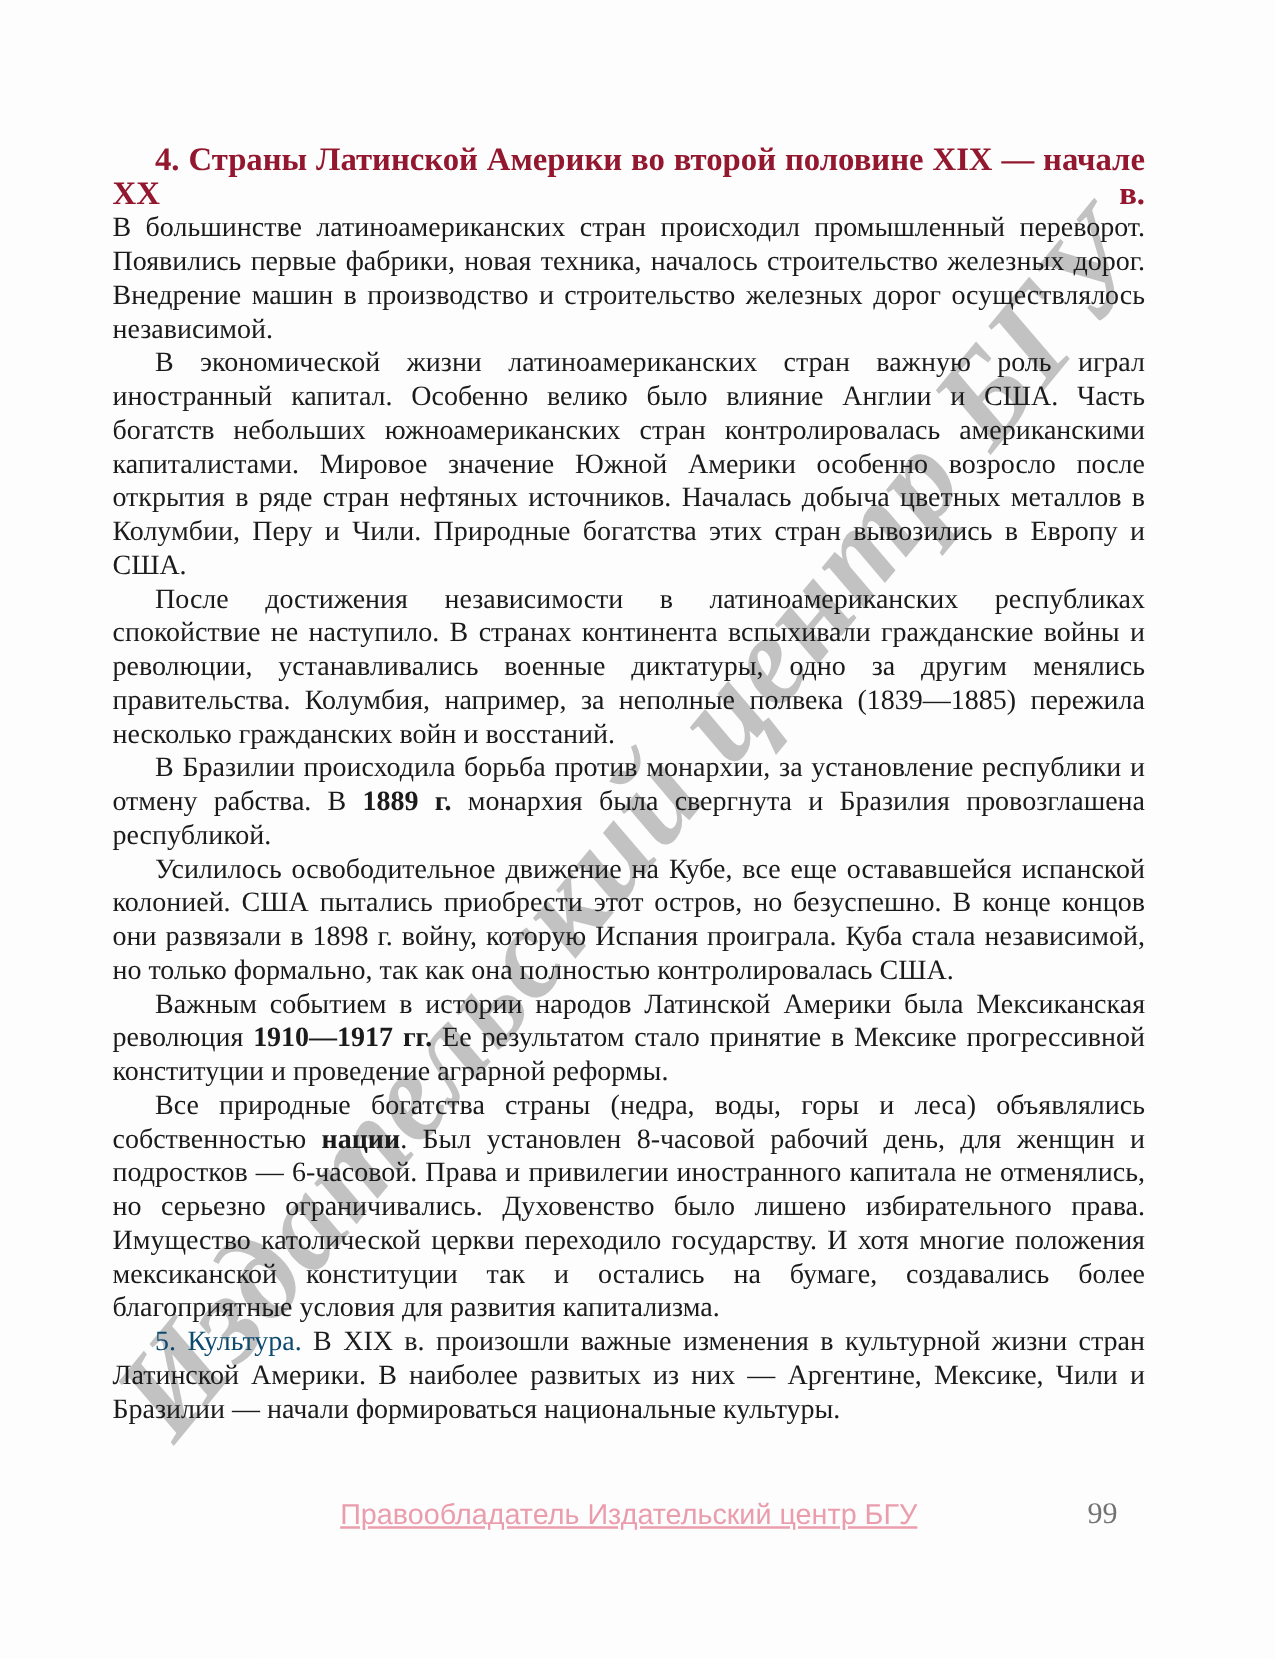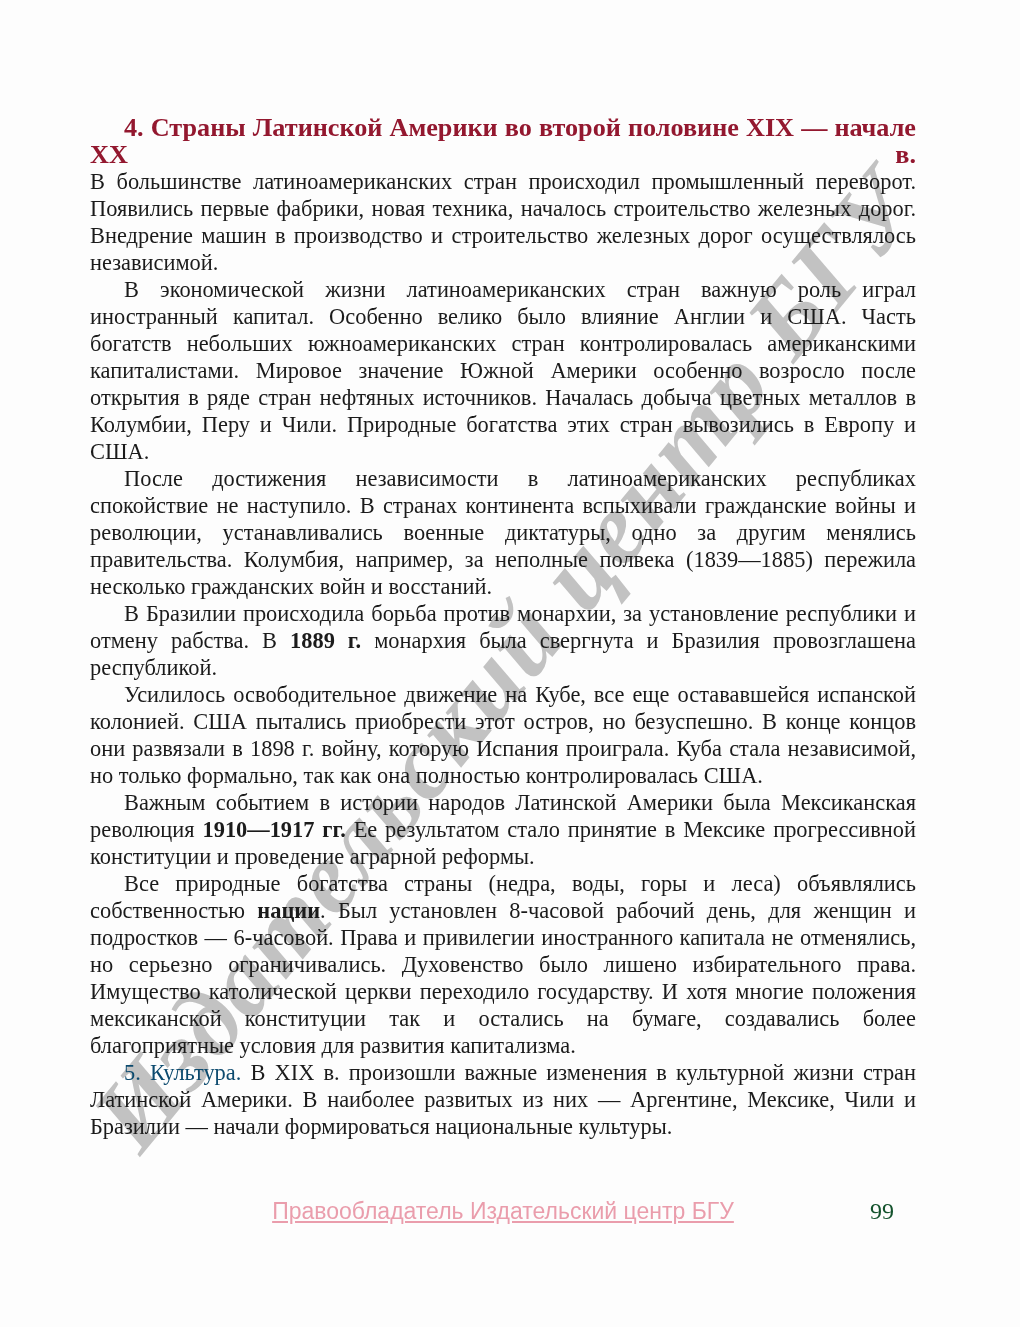--- a/index.html
+++ b/index.html
@@ -78,21 +78,21 @@
     font-size: 23px;
     color: #ea9dac;
     text-decoration: underline;
   }
   .page-number {
     position: absolute;
     right: 22px;
     top: 0;
     font-family: "Liberation Serif", serif;
     font-size: 24px;
-    color: #14532d;
+    color: #737373;
   }
 </style>
 </head>
 <body>
 
 <div class="page">
 
   <div class="watermark">Издательский центр БГУ</div>
 
   <div class="content">

